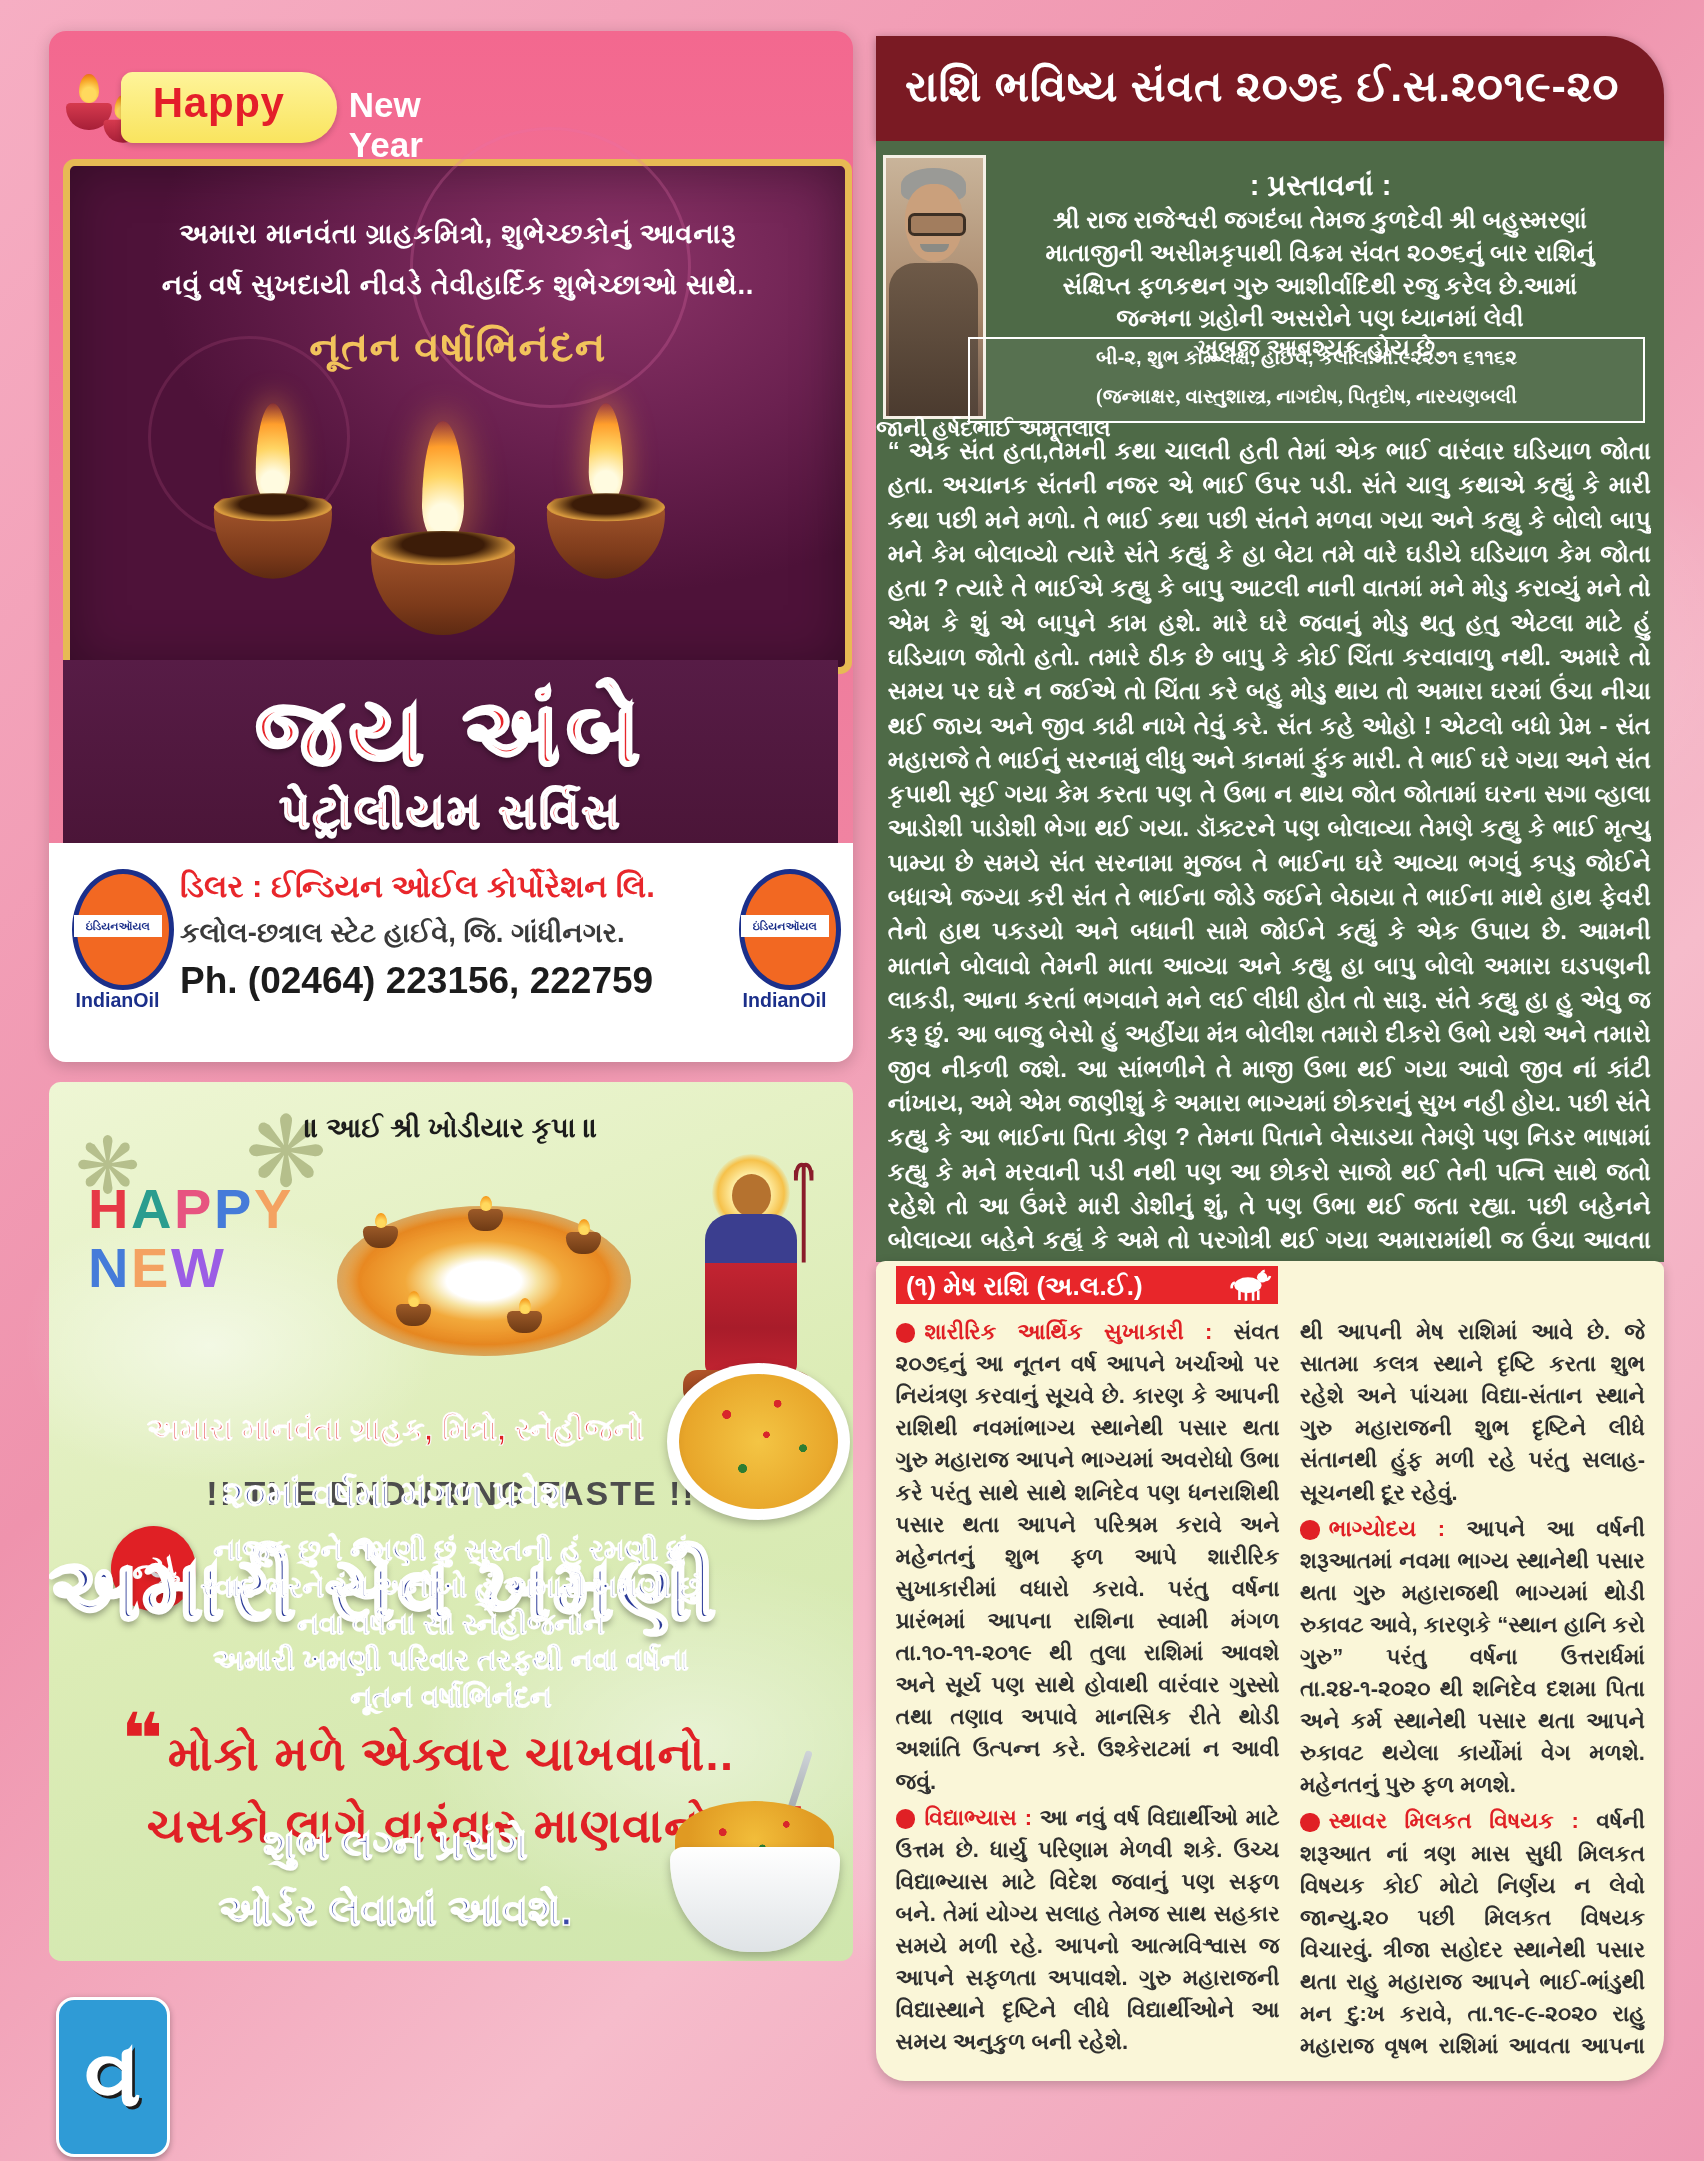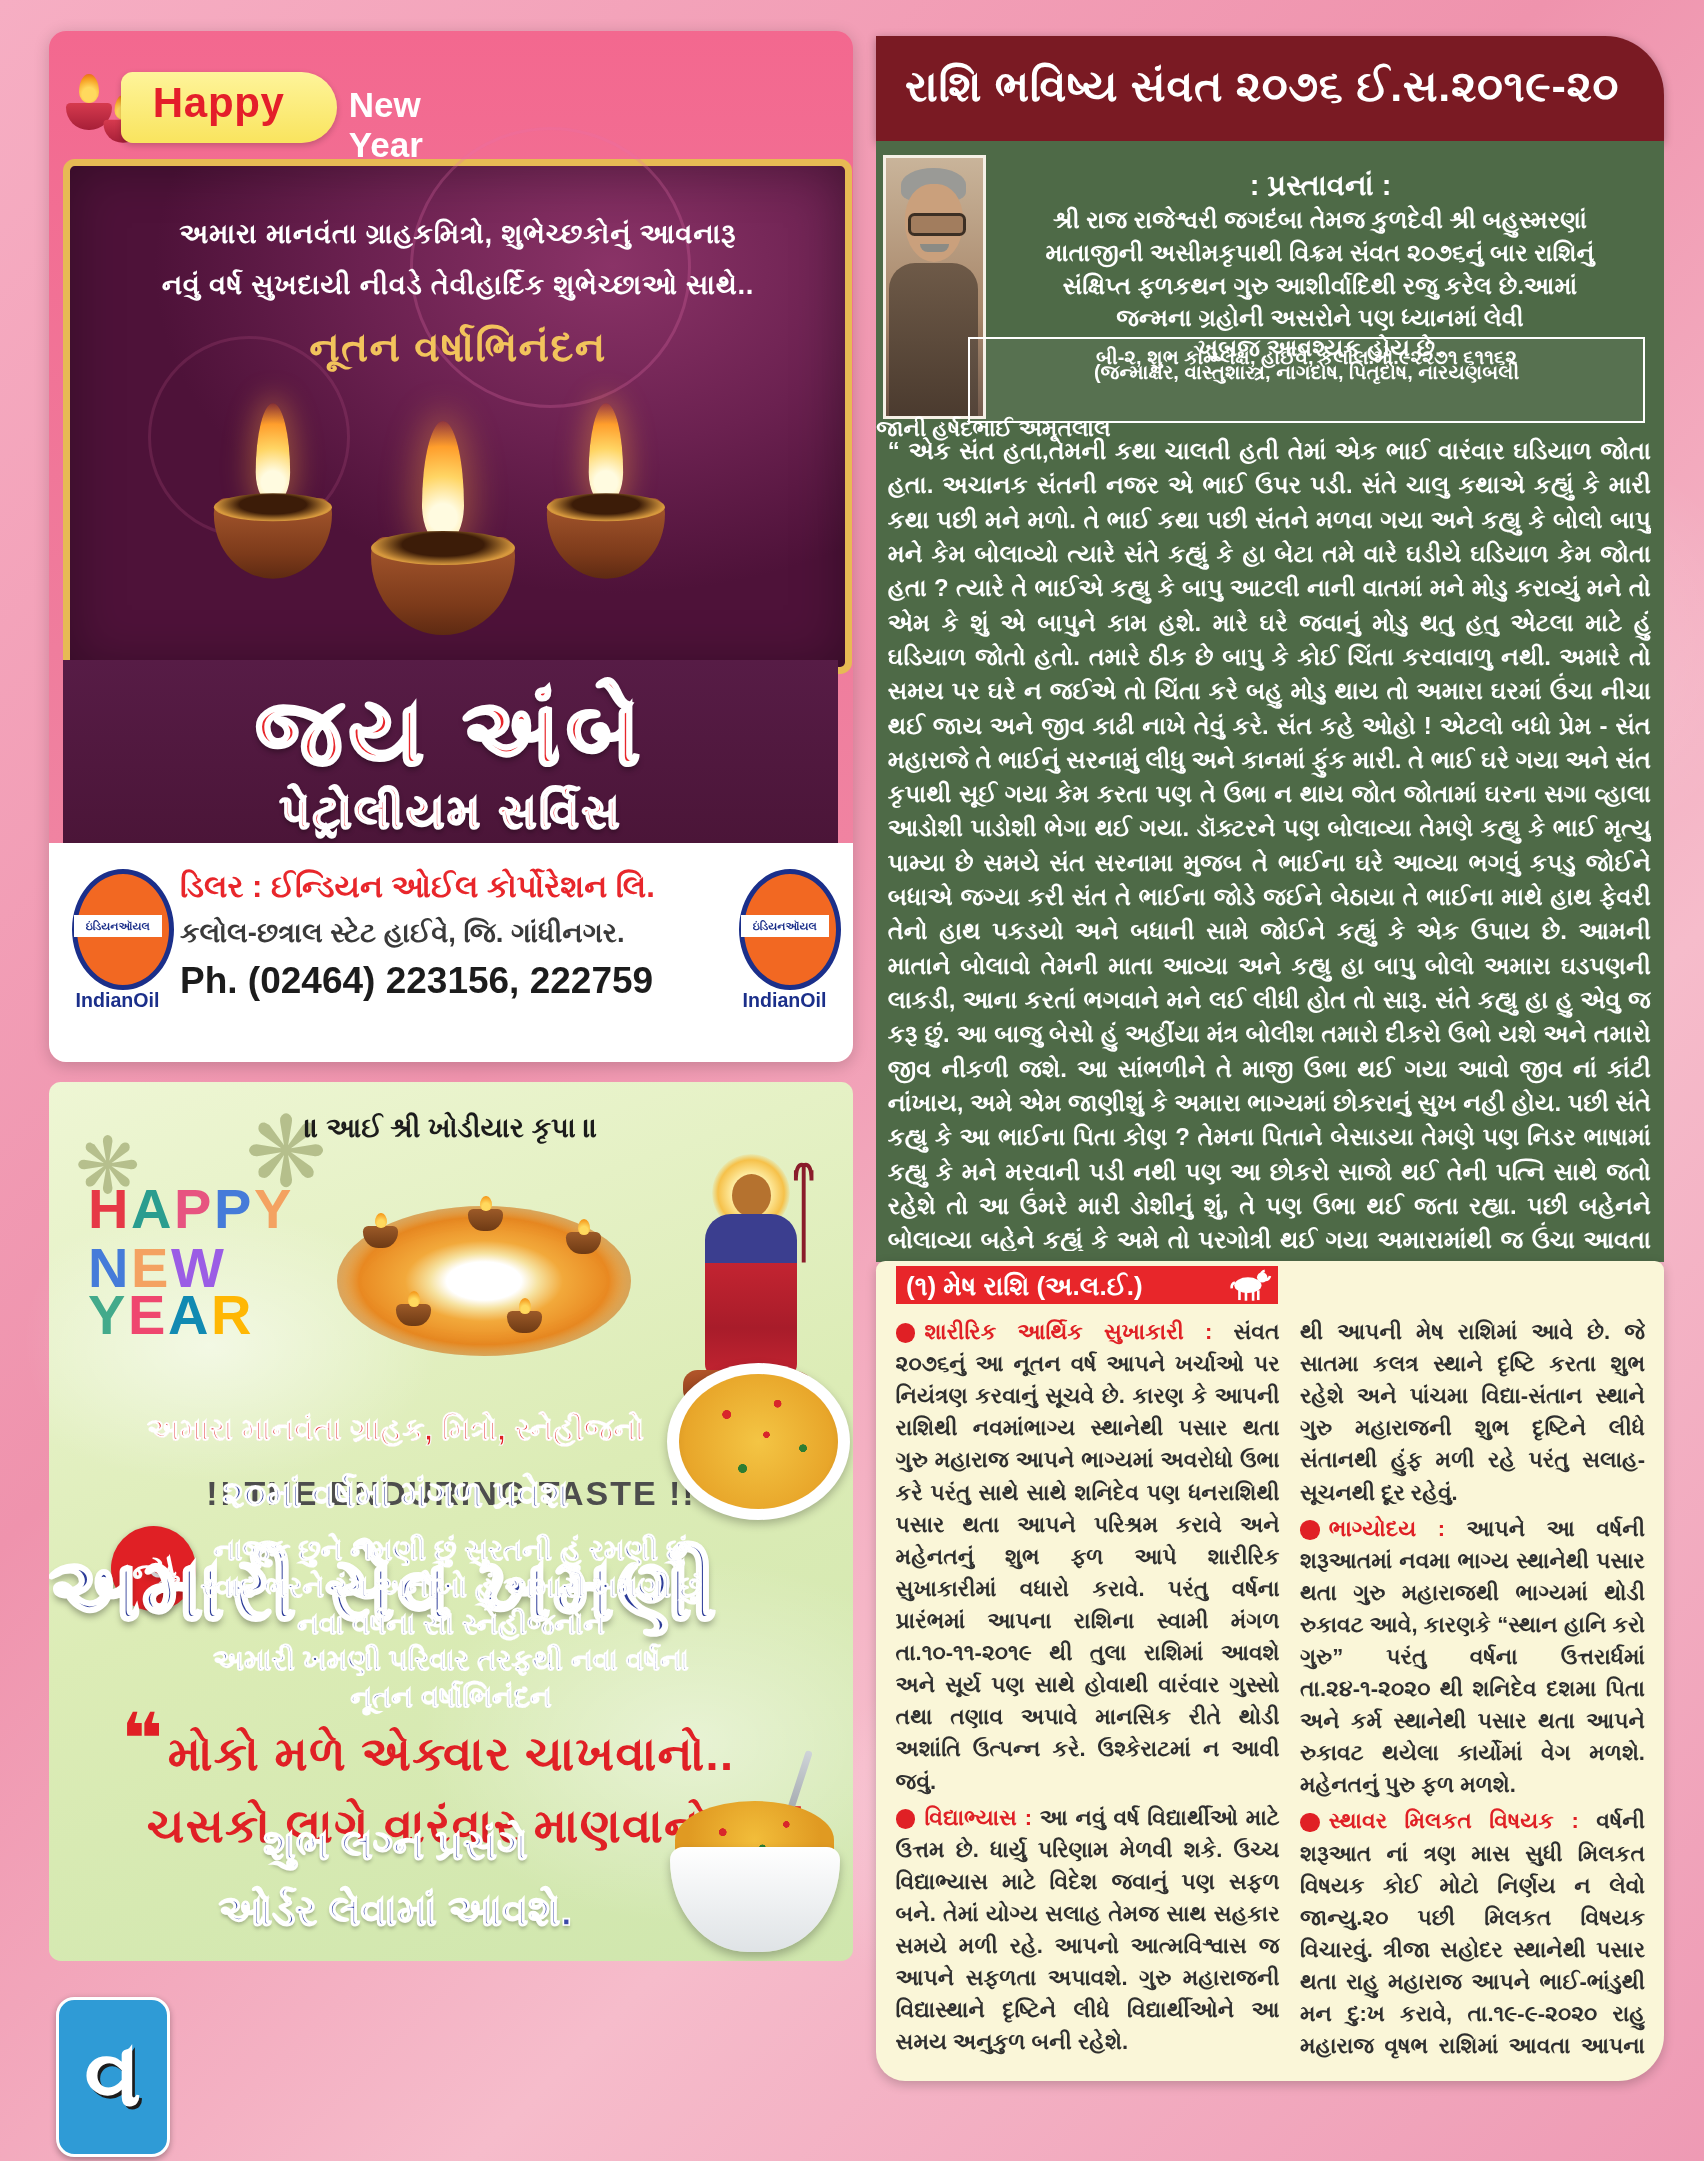--- a/index.html
+++ b/index.html
@@ -230,21 +230,20 @@
     </div>
   </div>
 
   <div id="khamani-card" class="abs">
     <div class="firework" style="left:26px;top:39px;">❋</div>
     <div class="firework" style="left:196px;top:13px;font-size:98px;">❋</div>
     <div id="invocation" class="abs">॥ આઈ શ્રી ખોડીયાર કૃપા ॥</div>
     <div id="hny-colorful" class="abs">
       <div class="hny-word"><span style="color: rgb(230, 57, 70);">H</span><span style="color: rgb(42, 157, 143);">A</span><span style="color: rgb(231, 84, 128);">P</span><span style="color: rgb(69, 123, 217);">P</span><span style="color: rgb(244, 162, 97);">Y</span></div>
       <div class="hny-word"><span style="color: rgb(69, 123, 217);">N</span><span style="color: rgb(244, 162, 97);">E</span><span style="color: rgb(155, 93, 229);">W</span></div>
-      <div class="hny-word" style="margin-top:-11.8px;"><span style="color: rgb(67, 170, 139);">Y</span><span style="color: rgb(239, 71, 111);">E</span><span style="color: rgb(17, 138, 178);">A</span><span style="color: rgb(255, 183, 3);">R</span></div>
     </div>
     <div id="rangoli" class="abs">
       <div class="rdot" style="left:26px;top:19.6px;"></div>
       <div class="rdot" style="left:131px;top:2.6px;"></div>
       <div class="rdot" style="left:229px;top:26px;"></div>
       <div class="rdot" style="left:59px;top:98px;"></div>
       <div class="rdot" style="left:170px;top:105px;"></div>
     </div>
     <div id="mata" class="abs">
       <div id="mata-halo"></div>
@@ -298,21 +297,21 @@
         <div class="ph-coat"></div>
     </div>
     <div id="preface-head">: પ્રસ્તાવનાં :</div>
     <div class="preface-line" style="top:65px;">શ્રી રાજ રાજેશ્વરી જગદંબા તેમજ  કુળદેવી શ્રી બહુસ્મરણાં</div>
     <div class="preface-line" style="top:98px;">માતાજીની અસીમકૃપાથી વિક્રમ સંવત ૨૦૭૬નું બાર રાશિનું</div>
     <div class="preface-line" style="top:131px;">સંક્ષિપ્ત ફળકથન ગુરુ આશીર્વાદિથી રજુ કરેલ છે.આમાં</div>
     <div class="preface-line" style="top:163px;">જન્મના ગ્રહોની અસરોને પણ ધ્યાનમાં લેવી</div>
     <div class="preface-line" style="top:193px;">ખૂબજ આવશ્યક હોય છે.</div>
     <div id="contact-box">
       <div class="cbox-line abs" style="top:6.5px;">બી-૨, શુભ કોમ્પ્લેક્ષ, હાઈવે, કલોલ.મો.૯૨૨૭૧ ૬૧૧૬૨</div>
-      <div class="cbox-line abs" style="top:22px;">(જન્માક્ષર, વાસ્તુશાસ્ત્ર, નાગદોષ, પિતૃદોષ, નારયણબલી</div>
+      <div class="cbox-line abs" style="top:46px;font-family:Liberation Serif, serif;">(જન્માક્ષર, વાસ્તુશાસ્ત્ર, નાગદોષ, પિતૃદોષ, નારયણબલી</div>
     </div>
     <div id="author-caption">જાની હર્ષદભાઈ અમૃતલાલ</div>
     <div id="story">“ એક સંત હતા,તેમની કથા ચાલતી હતી તેમાં એક ભાઈ વારંવાર ઘડિયાળ જોતા હતા. અચાનક સંતની નજર એ ભાઈ ઉપર પડી. સંતે ચાલુ કથાએ કહ્યું કે મારી કથા પછી મને મળો. તે ભાઈ કથા પછી સંતને મળવા ગયા અને કહ્યુ કે બોલો બાપુ મને કેમ બોલાવ્યો ત્યારે સંતે કહ્યું કે હા બેટા તમે વારે ઘડીયે ઘડિયાળ કેમ જોતા હતા ? ત્યારે તે ભાઈએ કહ્યુ કે બાપુ આટલી નાની વાતમાં મને મોડુ કરાવ્યું મને તો એમ કે શું એ બાપુને કામ હશે. મારે ઘરે જવાનું મોડુ થતુ હતુ એટલા માટે હું ઘડિયાળ જોતો હતો. તમારે ઠીક છે બાપુ કે કોઈ ચિંતા કરવાવાળુ નથી. અમારે તો સમય પર ઘરે ન જઈએ તો ચિંતા કરે બહુ મોડુ થાય તો અમારા ઘરમાં ઉંચા નીચા થઈ જાય અને જીવ કાઢી નાખે તેવું કરે. સંત કહે ઓહો ! એટલો બધો પ્રેમ - સંત મહારાજે તે ભાઈનું સરનામું લીધુ અને કાનમાં ફુંક મારી. તે ભાઈ ઘરે ગયા અને સંત કૃપાથી સૂઈ ગયા કેમ કરતા પણ તે ઉભા ન થાય જોત જોતામાં ઘરના સગા વ્હાલા આડોશી પાડોશી ભેગા થઈ ગયા. ડૉક્ટરને પણ બોલાવ્યા તેમણે કહ્યુ કે ભાઈ મૃત્યુ પામ્યા છે સમયે સંત સરનામા મુજબ તે ભાઈના ઘરે  આવ્યા ભગવું કપડુ જોઈને બધાએ જગ્યા કરી સંત તે ભાઈના જોડે જઈને બેઠાયા તે ભાઈના માથે હાથ ફેવરી તેનો હાથ પકડયો અને બધાની સામે જોઈને કહ્યું કે એક  ઉપાય છે. આમની માતાને બોલાવો તેમની માતા આવ્યા અને કહ્યુ હા બાપુ બોલો અમારા ઘડપણની લાકડી, આના કરતાં ભગવાને મને લઈ લીધી હોત તો સારૂ. સંતે કહ્યુ હા હુ એવુ જ કરૂ છું. આ બાજુ બેસો હું અહીંયા મંત્ર બોલીશ તમારો દીકરો ઉભો યશે અને તમારો જીવ નીકળી જશે. આ સાંભળીને તે માજી ઉભા થઈ ગયા આવો જીવ નાં કાંટી નાંખાય, અમે એમ જાણીશું કે અમારા ભાગ્યમાં છોકરાનું સુખ નહી હોય. પછી સંતે કહ્યુ કે આ ભાઈના પિતા કોણ ? તેમના પિતાને બેસાડયા તેમણે પણ નિડર ભાષામાં કહ્યુ કે મને મરવાની પડી નથી પણ આ છોકરો સાજો થઈ તેની પત્નિ સાથે જતો રહેશે તો આ ઉંમરે મારી ડોશીનું શું, તે પણ ઉભા થઈ જતા રહ્યા. પછી બહેનને બોલાવ્યા બહેને કહ્યું કે અમે તો પરગોત્રી થઈ ગયા અમારામાંથી જ ઉંચા આવતા નથી. સંતે તે ભાઈની પત્નિને બોલાવીને કહ્યુ બેટા તેતો સુખ દુ:ખમાં એકબીજાની સાથ રહેવાની સૌગંદ લીધી છે ત્યારે તેની પત્નિએ તેના નાના બાળકને બતાવીને કહ્યુકે આ એમનું જ સ્વરૂપ છે થોડો સમય તકલીફ પડશે પછી સૌ સારૂ થઈ જશે. સંતની કૃપાથી તે ભાઈ આ બધાની વાત સાંભળતો હતો. પછી તે ભાઈ ઉભો થઈને બધાને પ્રણામ કરી સંતનો હાથ પકડી ચાલતો થયો. ભાવાર્થ એ છે કે સંબંધો બધા સ્વાર્થના છે. માણસ યાદ કરે છે. તેના કાર્યને. માતાને પણ દિકરીનાં લગ્ન પછી દિકરી ખૂબ યાદ આવે છે કેમ ? તેનું હાથમાંથી લઈ લેવાનું  કાર્ય યાદ આવે છે. એટલે જ શ્રી મદ્ભાગવત ગીતાજીનો સારાંશ છે  કર્તવ્ય કર્મ અને કર્તવ્ય કર્મમાં ગ્રહોની ગોચર ગતિ મુજબ નીચેનું ફળાદિશ આપ સર્વને માર્ગદર્શન પુરુ પાડી શકશે.</div>
   </div>
 
   <div id="mesh-box" class="abs">
     <div id="mesh-header">
       <span>(૧) મેષ રાશિ (અ.લ.ઈ.)</span>
       <svg id="ram-icon" viewBox="0 0 72 54">
         <ellipse cx="32" cy="28" rx="21" ry="12" fill="#ffffff"></ellipse>

